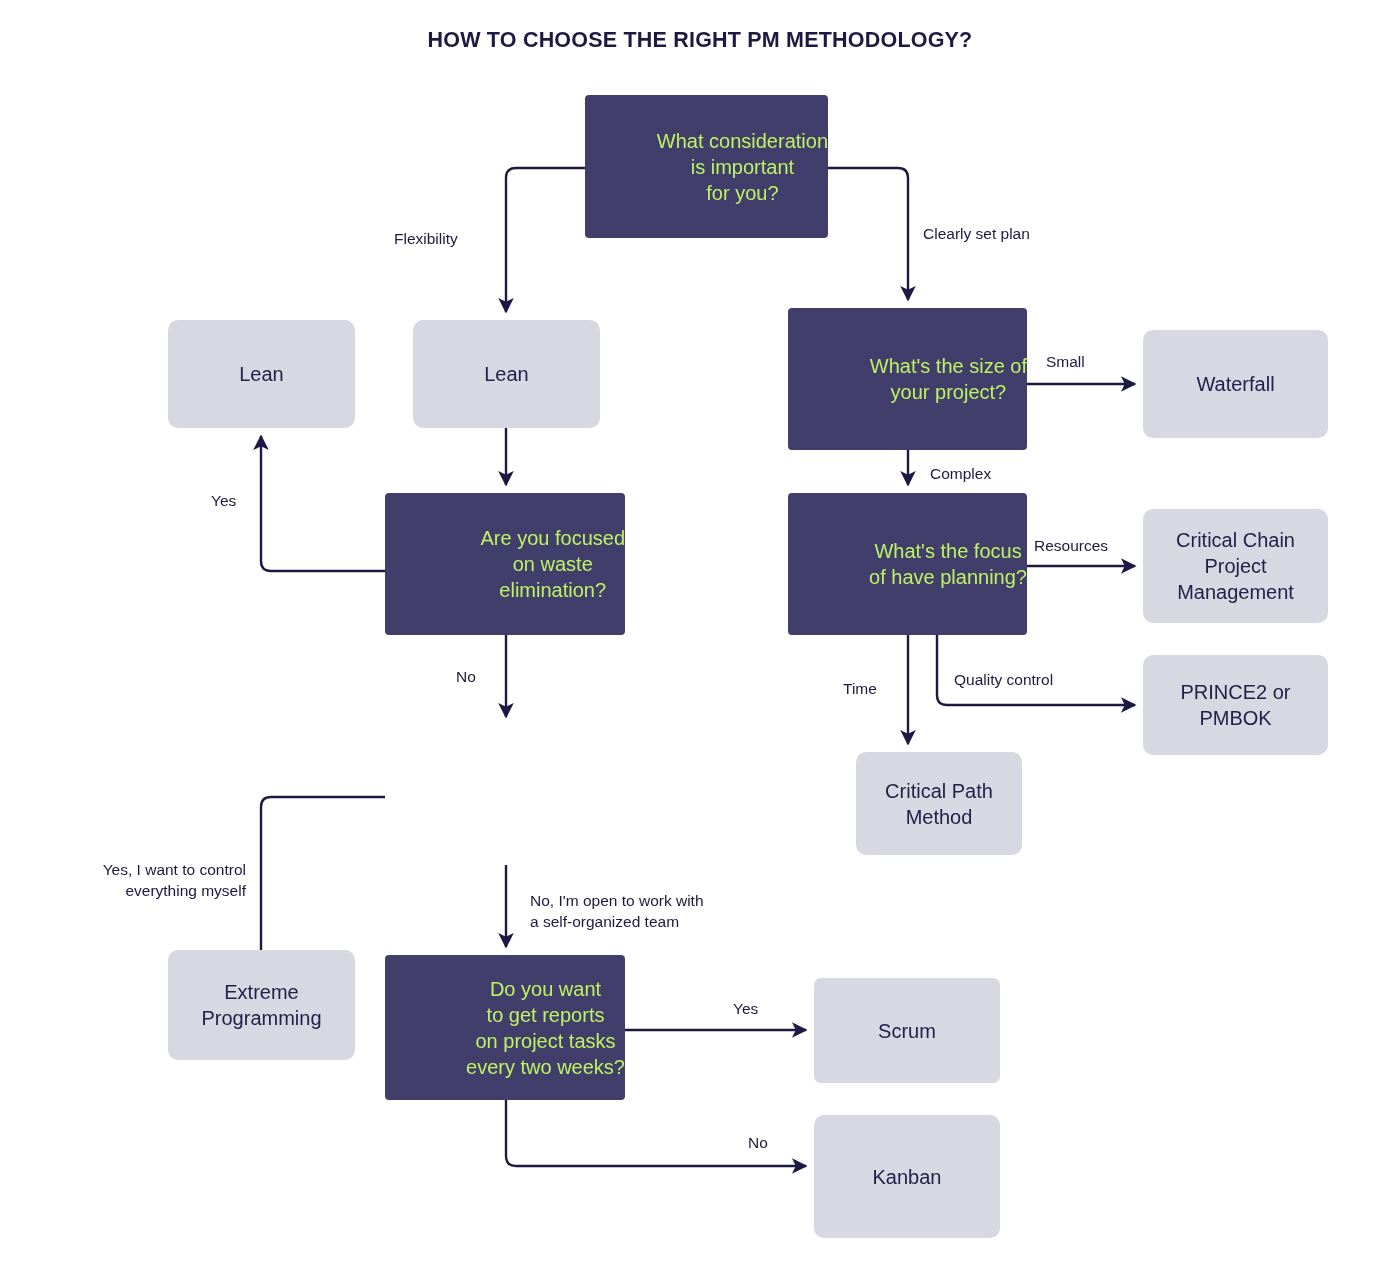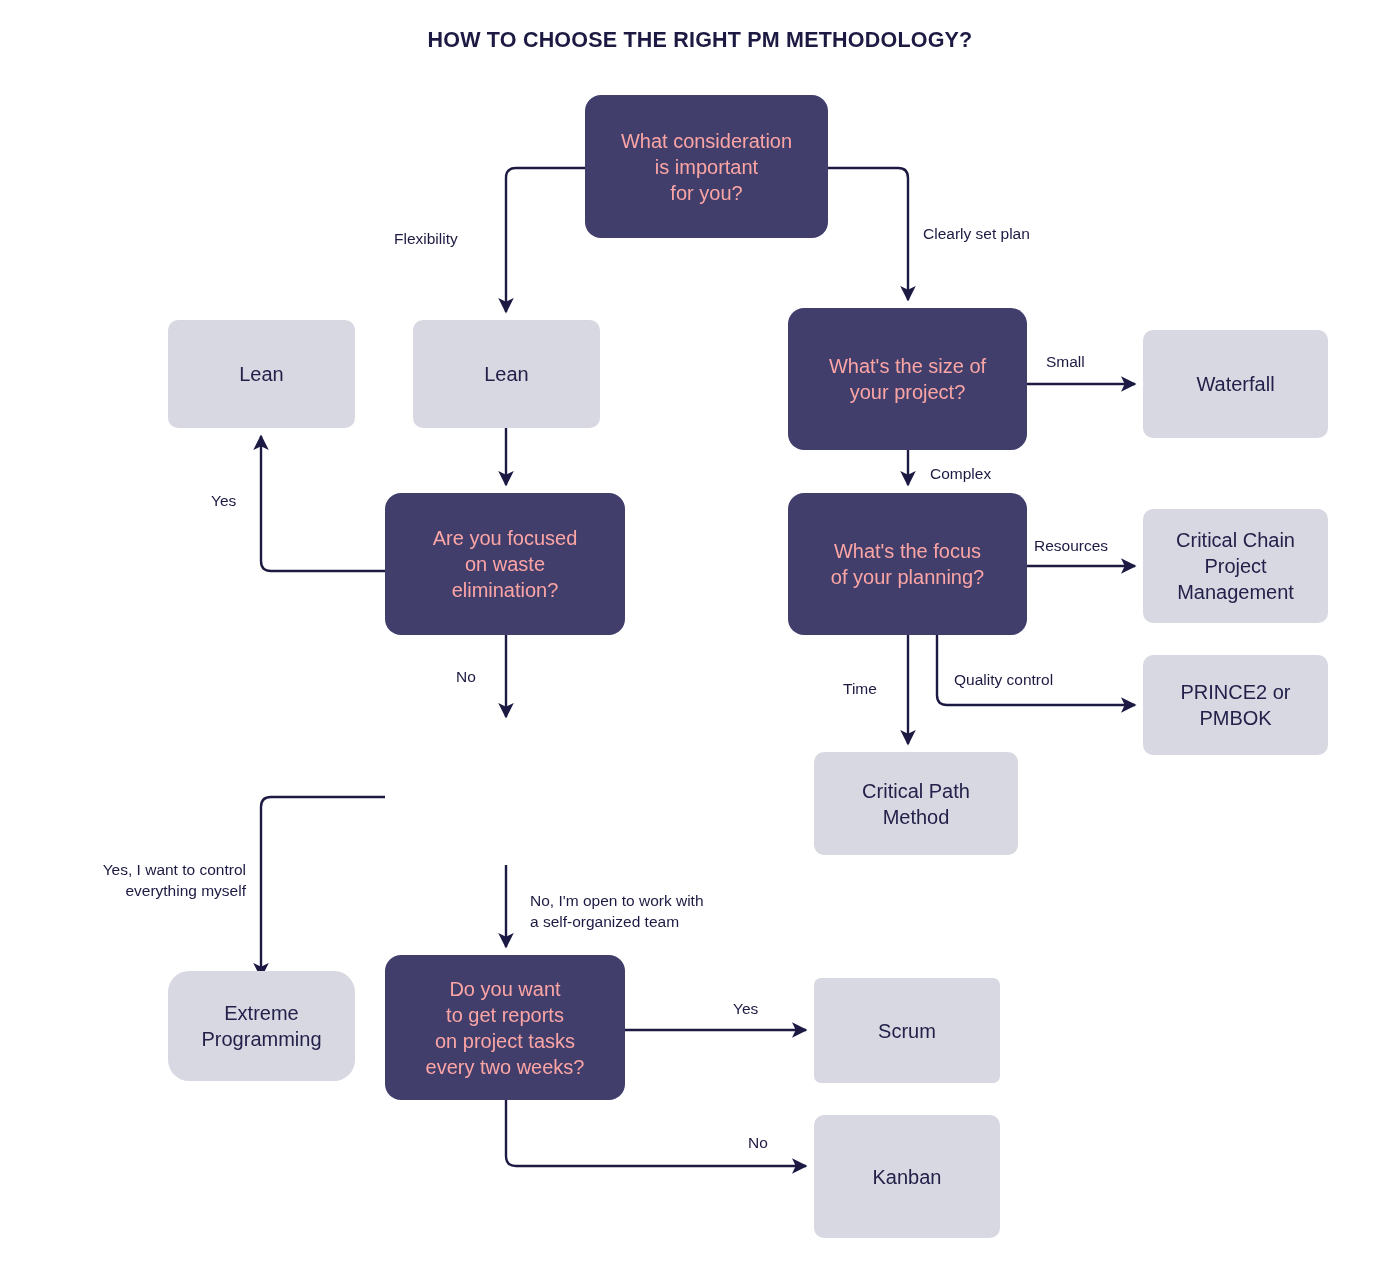--- a/index.html
+++ b/index.html
@@ -32,24 +32,25 @@
     justify-content: center;
     text-align: center;
     box-sizing: border-box;
     border-radius: 14px;
     line-height: 1.30;
     white-space: pre-line;
     z-index: 2;
   }
   .node.decision {
     background: #413E6B;
-    color: #fca5a5;
+    color: #bef264;
     font-size: 20px;
     font-weight: 400;
-    border-radius: 16px;
+    border-radius: 4px;
+    justify-content: flex-end;
   }
   .node.terminal {
     background: #D8D8E2;
     color: #23214A;
     font-size: 20px;
     font-weight: 400;
     border-radius: 10px;
   }
   .edge-label {
     position: absolute;
@@ -148,41 +149,41 @@
   </div>
 
   <div class="node decision" style="left:385px; top:493px; width:240px; height:142px;">
     <span>Are you focused
 on waste
 elimination?</span>
   </div>
 
   <div class="node decision" style="left:788px; top:493px; width:239px; height:142px;">
     <span>What's the focus
-of your planning?</span>
+of have planning?</span>
   </div>
 
   <div class="node terminal" style="left:1143px; top:509px; width:185px; height:114px;">
     <span>Critical Chain
 Project
 Management</span>
   </div>
 
   <div class="node terminal" style="left:1143px; top:655px; width:185px; height:100px;">
     <span>PRINCE2 or
 PMBOK</span>
   </div>
 
-  <div class="node terminal" style="left:814px; top:752px; width:204px; height:103px;">
+  <div class="node terminal" style="left:856px; top:752px; width:166px; height:103px;">
     <span>Critical Path
 Method</span>
   </div>
 
 
-  <div class="node terminal" style="left:168px; top:971px; width:187px; height:110px;border-radius:21px;">
+  <div class="node terminal" style="left:168px; top:950px; width:187px; height:110px;">
     <span>Extreme
 Programming</span>
   </div>
 
   <div class="node decision" style="left:385px; top:955px; width:240px; height:145px;">
     <span>Do you want
 to get reports
 on project tasks
 every two weeks?</span>
   </div>

